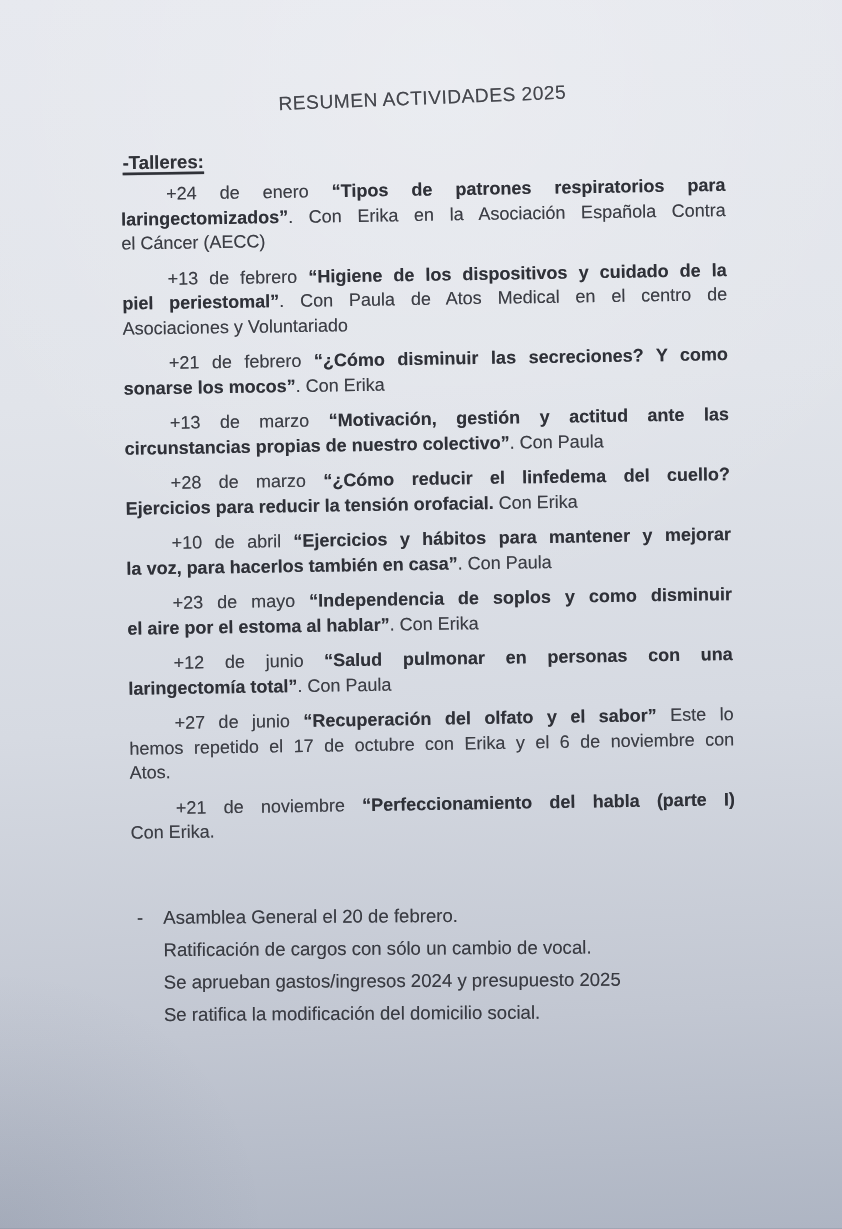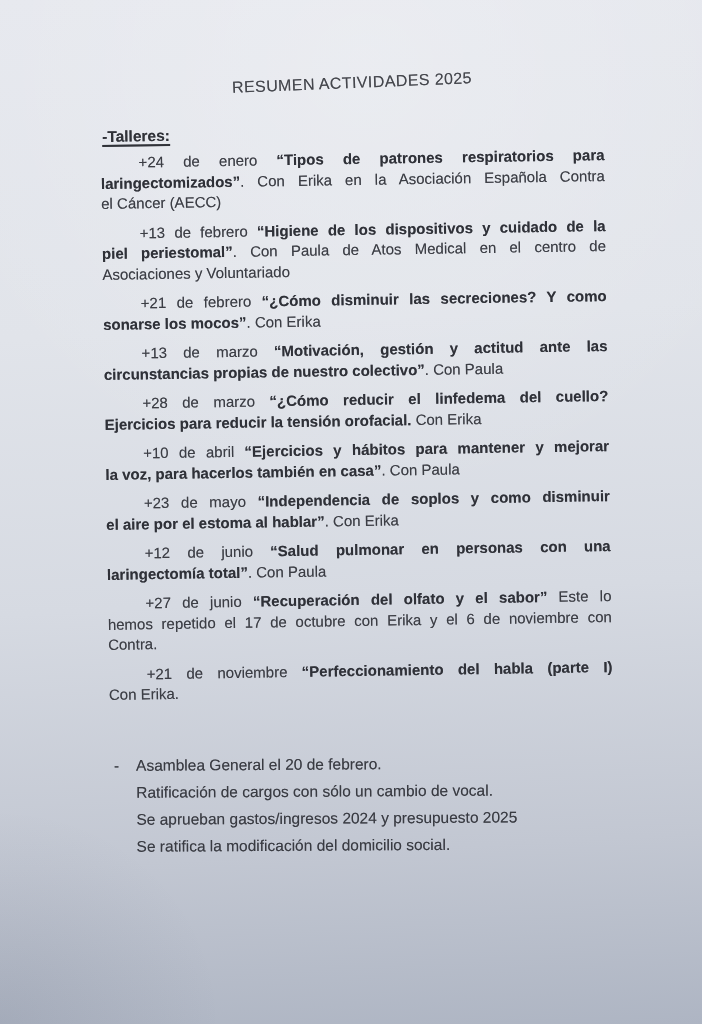--- a/index.html
+++ b/index.html
@@ -85,21 +85,21 @@
             <span class="line first"><span class="r">+23 de mayo </span><span class="b">“Independencia de soplos y como disminuir</span></span>
             <span class="line last"><span class="b">el aire por el estoma al hablar”</span><span class="r">. Con Erika</span></span>
           </p>
           <p class="entry">
             <span class="line first"><span class="r">+12 de junio </span><span class="b">“Salud pulmonar en personas con una</span></span>
             <span class="line last"><span class="b">laringectomía total”</span><span class="r">. Con Paula</span></span>
           </p>
           <p class="entry">
             <span class="line first"><span class="r">+27 de junio </span><span class="b">“Recuperación del olfato y el sabor”</span><span class="r"> Este lo</span></span>
             <span class="line"><span class="r">hemos repetido el 17 de octubre con Erika y el 6 de noviembre con</span></span>
-            <span class="line last"><span class="r">Contra.</span></span>
+            <span class="line last"><span class="r">Atos.</span></span>
           </p>
           <p class="entry">
             <span class="line first"><span class="r">+21 de noviembre </span><span class="b">“Perfeccionamiento del habla (parte I)</span></span>
             <span class="line last"><span class="r">Con Erika.</span></span>
           </p>
         </div>
     </section>
 
     <section class="notes">
       <span class="dash">-</span>

